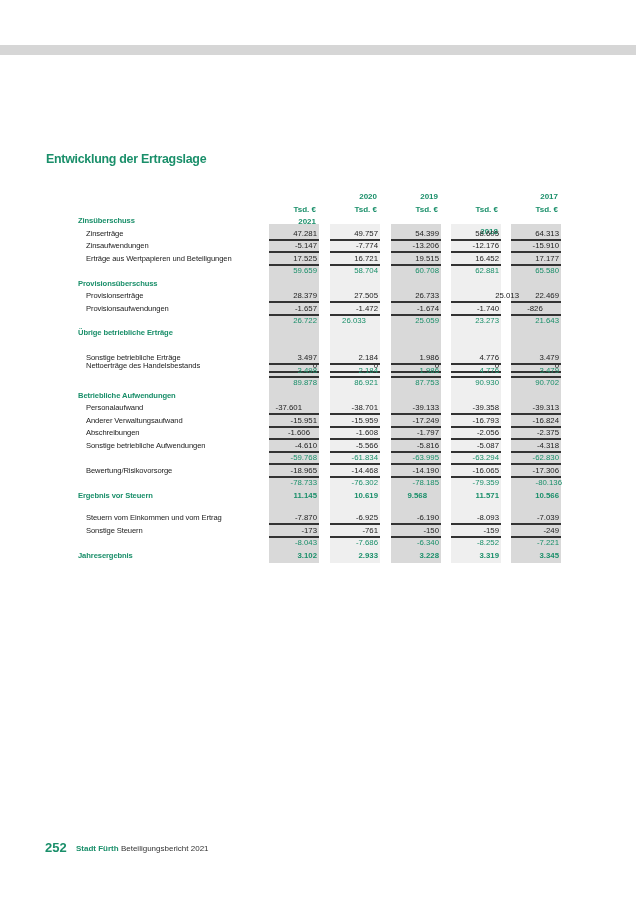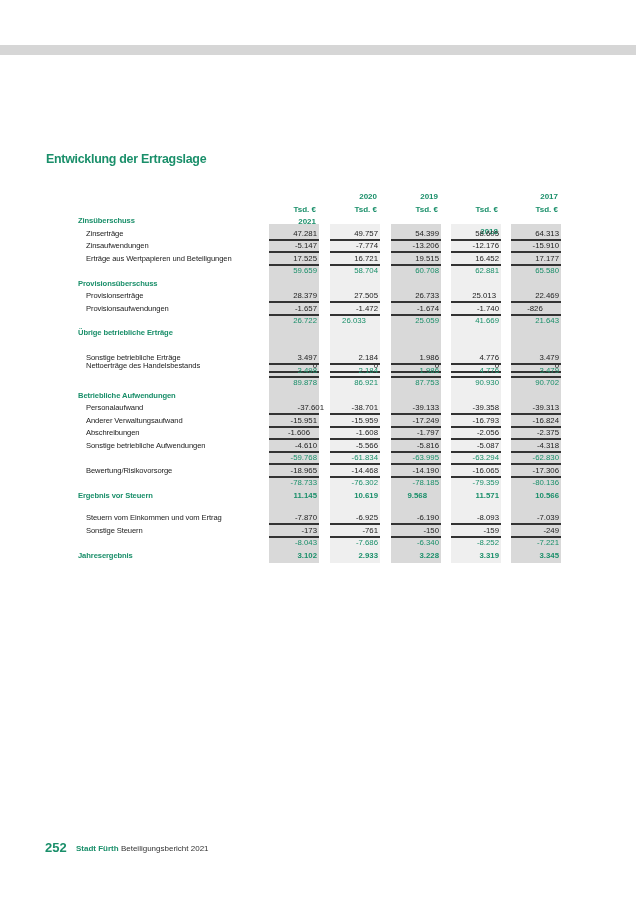--- a/index.html
+++ b/index.html
@@ -103,21 +103,21 @@
       <span class="lbl section">Provisionsüberschuss</span>
     </div>
     <div class="row" style="top: 290px;">
       <span class="lbl item">Provisionserträge</span>
       <span class="cell" style="left: 269px;">28.379</span>
       <div class="uline" style="left: 269px;"></div>
       <span class="cell" style="left: 330px;">27.505</span>
       <div class="uline" style="left: 330px;"></div>
       <span class="cell" style="left: 391px;">26.733</span>
       <div class="uline" style="left: 391px;"></div>
-      <span class="cell" style="left: 436px; padding-left: 12px;">25.013</span>
+      <span class="cell" style="left: 459px; padding-left: 12px;">25.013</span>
       <div class="uline" style="left: 451px;"></div>
       <span class="cell" style="left: 511px;">22.469</span>
       <div class="uline" style="left: 511px;"></div>
     </div>
     <div class="row" style="top: 303px;">
       <span class="lbl item">Provisionsaufwendungen</span>
       <span class="cell" style="left: 269px;">-1.657</span>
       <div class="uline" style="left: 269px;"></div>
       <span class="cell" style="left: 330px;">-1.472</span>
       <div class="uline" style="left: 330px;"></div>
@@ -125,21 +125,21 @@
       <div class="uline" style="left: 391px;"></div>
       <span class="cell" style="left: 451px;">-1.740</span>
       <div class="uline" style="left: 451px;"></div>
       <span class="cell" style="left: 511px; text-align: center;">-826</span>
       <div class="uline" style="left: 511px;"></div>
     </div>
     <div class="row" style="top: 315px;">
       <span class="cell green" style="left: 269px;">26.722</span>
       <span class="cell green" style="left: 330px; text-align: center;">26.033</span>
       <span class="cell green" style="left: 391px;">25.059</span>
-      <span class="cell green" style="left: 451px;">41.669</span>
+      <span class="cell green" style="left: 451px;">23.273</span>
       <span class="cell green" style="left: 511px;">21.643</span>
     </div>
     <div class="row" style="top: 327px;">
       <span class="lbl section">Übrige betriebliche Erträge</span>
     </div>
     <div class="row" style="top: 360px;">
       <span class="lbl item">Nettoerträge des Handelsbestands</span>
       <span class="cell" style="left: 269px;">0</span>
       <div class="uline" style="left: 269px;"></div>
       <span class="cell" style="left: 330px;">0</span>
@@ -181,21 +181,21 @@
       <span class="cell green" style="left: 330px;">86.921</span>
       <span class="cell green" style="left: 391px;">87.753</span>
       <span class="cell green" style="left: 451px;">90.930</span>
       <span class="cell green" style="left: 511px;">90.702</span>
     </div>
     <div class="row" style="top: 390px;">
       <span class="lbl section">Betriebliche Aufwendungen</span>
     </div>
     <div class="row" style="top: 402px;">
       <span class="lbl item">Personalaufwand</span>
-      <span class="cell" style="left: 276px;">-37.601</span>
+      <span class="cell" style="left: 254px;">-37.601</span>
       <div class="uline" style="left: 269px;"></div>
       <span class="cell" style="left: 330px;">-38.701</span>
       <div class="uline" style="left: 330px;"></div>
       <span class="cell" style="left: 391px;">-39.133</span>
       <div class="uline" style="left: 391px;"></div>
       <span class="cell" style="left: 451px;">-39.358</span>
       <div class="uline" style="left: 451px;"></div>
       <span class="cell" style="left: 511px;">-39.313</span>
       <div class="uline" style="left: 511px;"></div>
     </div>
@@ -261,21 +261,21 @@
       <span class="cell" style="left: 451px;">-16.065</span>
       <div class="uline" style="left: 451px;"></div>
       <span class="cell" style="left: 511px;">-17.306</span>
       <div class="uline" style="left: 511px;"></div>
     </div>
     <div class="row" style="top: 477px;">
       <span class="cell green" style="left: 269px;">-78.733</span>
       <span class="cell green" style="left: 330px;">-76.302</span>
       <span class="cell green" style="left: 391px;">-78.185</span>
       <span class="cell green" style="left: 451px;">-79.359</span>
-      <span class="cell green" style="left: 511px;">-80.136</span>
+      <span class="cell green" style="left: 486px; padding-left: 28px;">-80.136</span>
     </div>
     <div class="row" style="top: 490px;">
       <span class="lbl section">Ergebnis vor Steuern</span>
       <span class="cell green bold" style="left: 269px;">11.145</span>
       <span class="cell green bold" style="left: 330px;">10.619</span>
       <span class="cell green bold" style="left: 379px;">9.568</span>
       <span class="cell green bold" style="left: 451px;">11.571</span>
       <span class="cell green bold" style="left: 511px;">10.566</span>
     </div>
     <div class="row" style="top: 502px;"></div>

